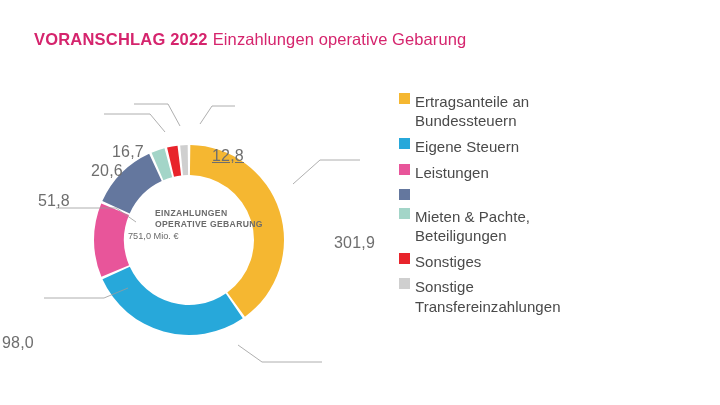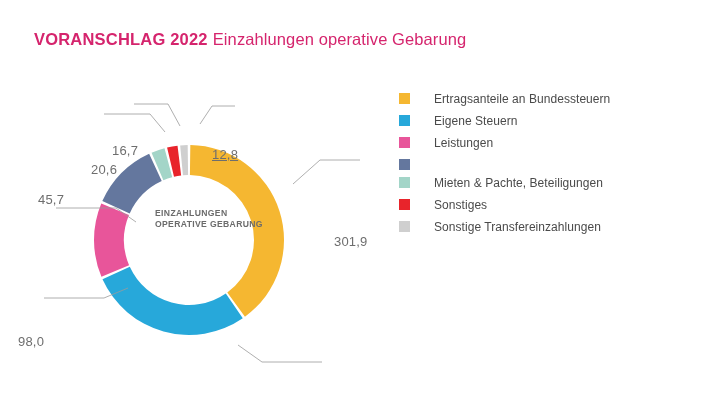--- a/index.html
+++ b/index.html
@@ -75,21 +75,21 @@
   .center-line3 {
     font-size: 9.2px;
     font-weight: normal;
     color: #6b6b6b;
     margin-top: 1px;
     white-space: nowrap;
   }
   
   .callout {
     position: absolute;
-    font-size: 13px;
+    font-size: 16px;
     color: #6e6e6e;
     white-space: nowrap;
     letter-spacing: 0.2px;
   }
   
   #legend {
     position: absolute;
     left: 399px;
     top: 92px;
     width: 300px;
@@ -99,22 +99,22 @@
     align-items: flex-start;
     margin-bottom: 6.5px;
   }
   .legend-swatch {
     width: 11px;
     height: 11px;
     flex: 0 0 11px;
     margin-top: 1px;
   }
   .legend-text {
-    margin-left: 24px;
-    font-size: 12px;
+    margin-left: 5px;
+    font-size: 15px;
     color: #4a4a4a;
     line-height: 1.28;
     max-width: 185px;
     letter-spacing: 0.05px;
   }
 </style>
 </head>
 <body>
 
 <div id="page">
@@ -141,26 +141,27 @@
         <path d="M 136,160 L 116,146 L 56,146"></path>
         <path d="M 165,70 L 150,52 L 104,52"></path>
         <path d="M 180,64 L 168,42 L 134,42"></path>
         <path d="M 200,62 L 212,44 L 235,44"></path>
       </g>
     </svg>
 
     <div class="center-label">
       <div class="center-line1">EINZAHLUNGEN</div>
       <div class="center-line2">OPERATIVE GEBARUNG</div>
+      <div class="center-line3">751,0 Mio. €</div>
     </div>
 
     <div id="callout-holder">
         <div class="callout" style="left: 334px; top: 172px;">301,9</div>
-        <div class="callout" style="left: 18px; top: 272px;">98,0</div>
-        <div class="callout" style="left: 38px; top: 130px;">45,7</div>
+        <div class="callout" style="left: 2px; top: 272px;">98,0</div>
+        <div class="callout" style="left: 38px; top: 130px;">51,8</div>
         <div class="callout" style="left: 91px; top: 100px;">20,6</div>
         <div class="callout" style="left: 112px; top: 81px;">16,7</div>
         <div class="callout" style="left: 212px; top: 85px; text-decoration: underline;">12,8</div>
       </div>
   </div>
 
   <div id="legend">
       <div class="legend-row">
         <span class="legend-swatch" style="background: rgb(245, 183, 49);"></span>
         <span class="legend-text">Ertragsanteile an Bundessteuern</span>

